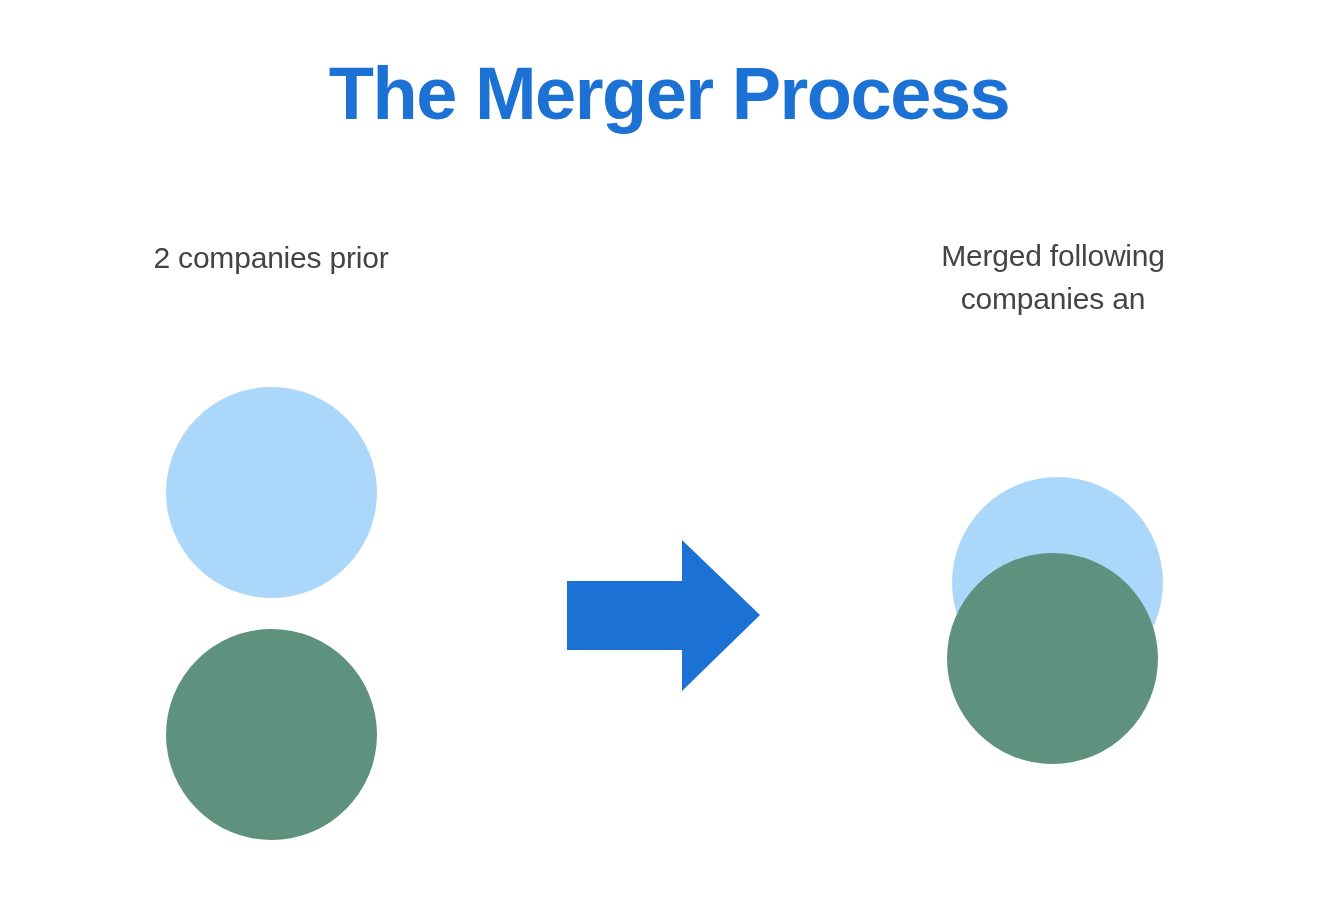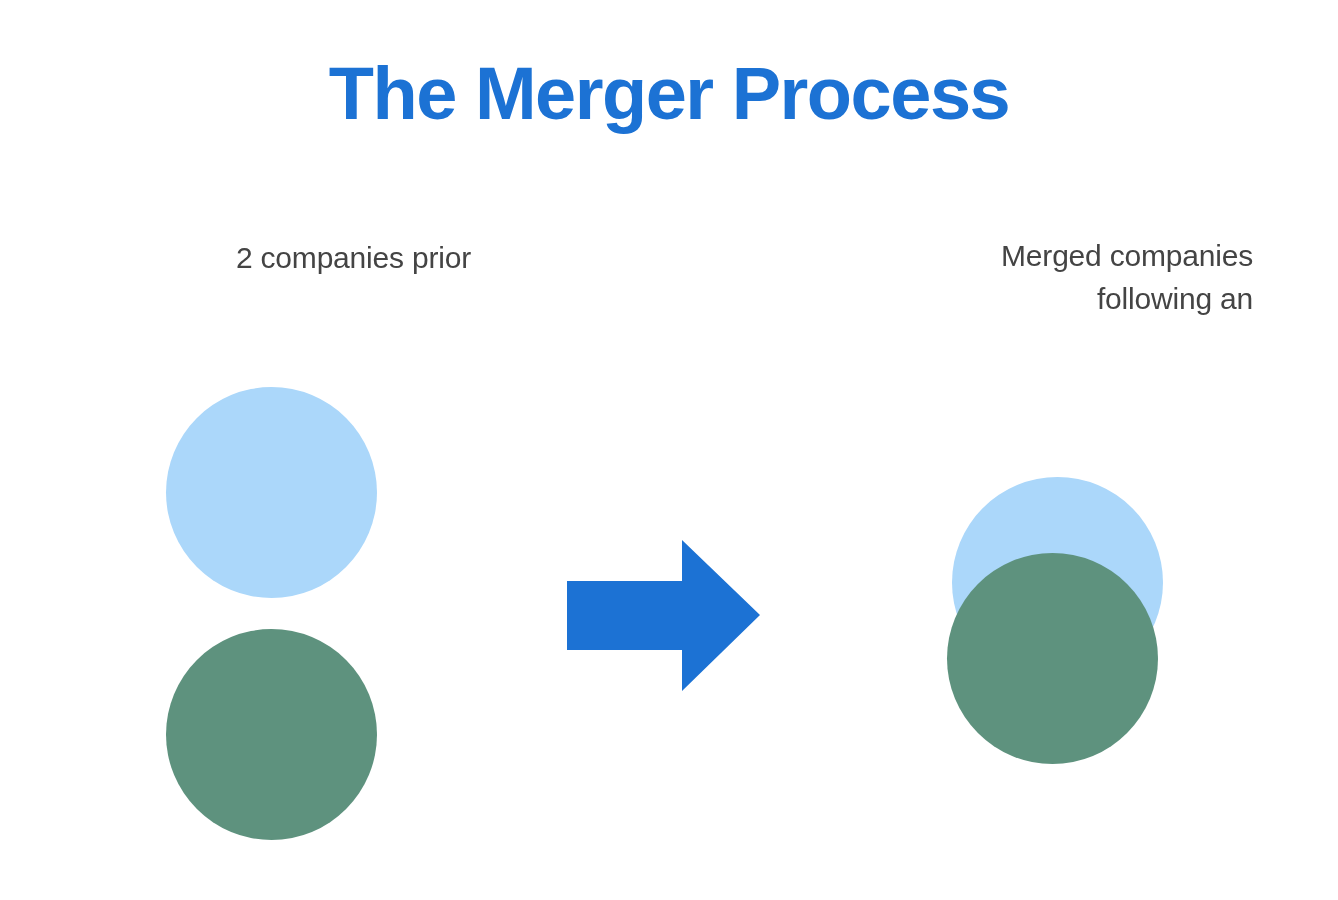--- a/index.html
+++ b/index.html
@@ -48,21 +48,21 @@
   #caption-left {
     left: 71px;
     top: 236px;
     width: 400px;
   }
   #caption-right {
     left: 853px;
     top: 234px;
     width: 400px;
   }
-  .caption .line { display: block; text-align: right; }
+  .caption .line { display: block; }
 
   
   .circle {
     position: absolute;
     border-radius: 50%;
   }
   #circle-left-blue {
     left: 166px;
     top: 387px;
     width: 211px;
@@ -111,22 +111,22 @@
 
 <div id="canvas">
 
   <div id="title">The Merger Process</div>
 
   <div id="caption-left" class="caption">
     <span class="line">2 companies prior</span>
   </div>
 
   <div id="caption-right" class="caption">
-    <span class="line">Merged companies</span>
-    <span class="line">following an</span>
+    <span class="line">Merged following</span>
+    <span class="line">companies an</span>
   </div>
 
   <div id="circle-left-blue" class="circle"></div>
 
   <div id="circle-left-green" class="circle"></div>
 
   <div id="arrow">
     <svg width="210" height="166" viewBox="0 0 210 166" xmlns="http://www.w3.org/2000/svg">
       <polygon points="7,48 122,48 122,7 200,82 122,158 122,117 7,117" fill="#1c72d4"></polygon>
     </svg>

